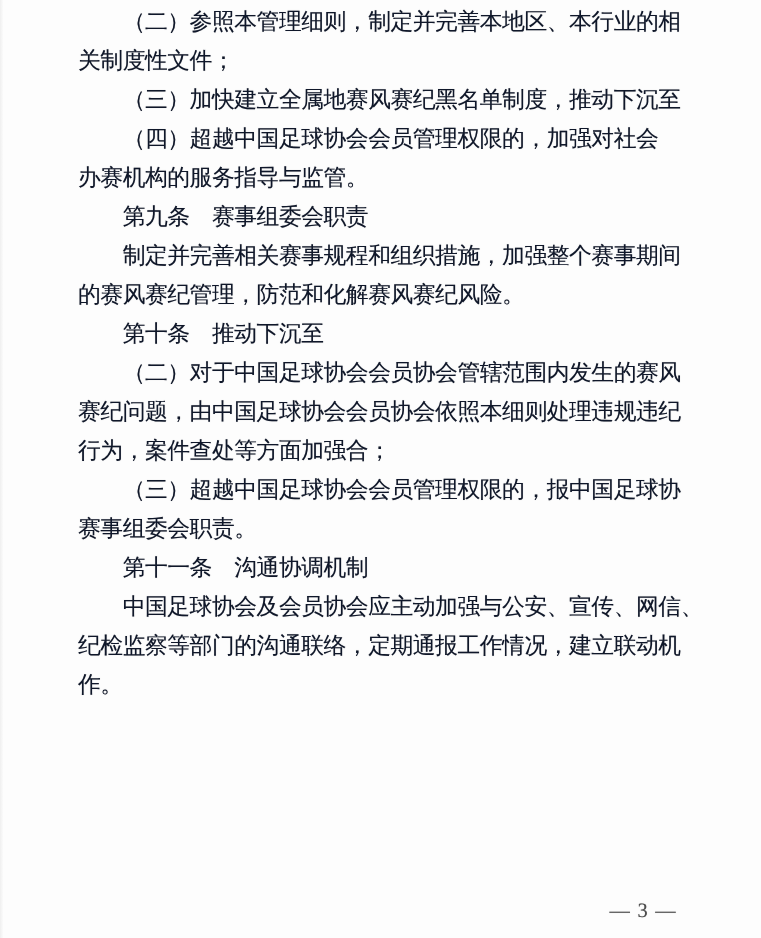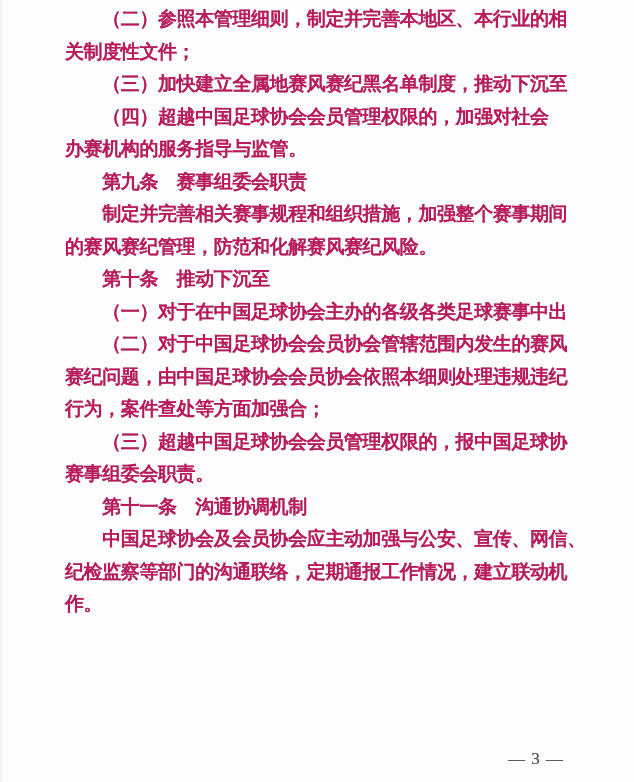--- a/index.html
+++ b/index.html
@@ -28,23 +28,23 @@
     left: 65px;
     top: 3px;
     width: 545px;
   }
   .line {
     white-space: pre;
     font-size: 19px;
     letter-spacing: -0.4px;
     line-height: 32.5px;
     height: 32.5px;
-    color: #be185d;
+    color: #0f172a;
     text-shadow: 0 0 0.6px rgba(90,90,90,0.55);
-    font-weight: 700;
+    font-weight: 400;
   }
   .page-footer {
     position: absolute;
     top: 749px;
     right: 70px;
     font-size: 17px;
     letter-spacing: 1px;
     color: #4d4d4d;
     text-shadow: 0 0 0.6px rgba(90,90,90,0.55);
     white-space: pre;
@@ -59,21 +59,20 @@
 
 <div class="line">　　（二）参照本管理细则，制定并完善本地区、本行业的相</div>
     <div class="line">关制度性文件；</div>
     <div class="line">　　（三）加快建立全属地赛风赛纪黑名单制度，推动下沉至</div>
     <div class="line">　　（四）超越中国足球协会会员管理权限的，加强对社会</div>
     <div class="line">办赛机构的服务指导与监管。</div>
     <div class="line">　　第九条　赛事组委会职责</div>
     <div class="line">　　制定并完善相关赛事规程和组织措施，加强整个赛事期间</div>
     <div class="line">的赛风赛纪管理，防范和化解赛风赛纪风险。</div>
     <div class="line">　　第十条　推动下沉至</div>
-    <div class="line">　　（一）对于在中国足球协会主办的各级各类足球赛事中出</div>
     <div class="line">　　（二）对于中国足球协会会员协会管辖范围内发生的赛风</div>
     <div class="line">赛纪问题，由中国足球协会会员协会依照本细则处理违规违纪</div>
     <div class="line">行为，案件查处等方面加强合；</div>
     <div class="line">　　（三）超越中国足球协会会员管理权限的，报中国足球协</div>
     <div class="line">赛事组委会职责。</div>
     <div class="line">　　第十一条　沟通协调机制</div>
     <div class="line">　　中国足球协会及会员协会应主动加强与公安、宣传、网信、</div>
     <div class="line">纪检监察等部门的沟通联络，定期通报工作情况，建立联动机</div>
     <div class="line">作。</div>
   </div>

